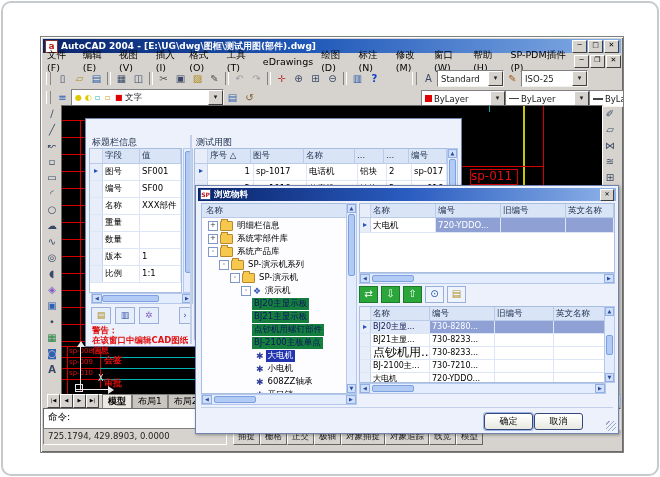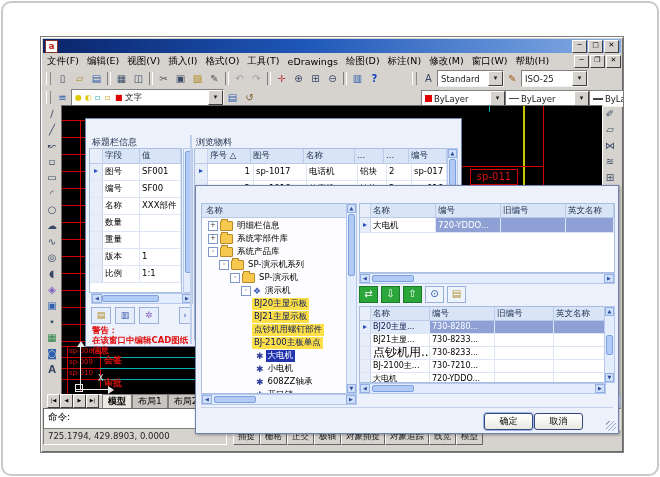--- a/index.html
+++ b/index.html
@@ -69,57 +69,59 @@
   
   .treewrap{position:absolute;background:#fdfdff;border:1px solid #a8bede;overflow:hidden}
   .thead{height:13px;background:#d9e4f6;border-bottom:1px solid #b9cbe8;font-size:8.5px;line-height:13px;padding-left:4px;color:#203050}
   .ti{position:absolute;height:13px;display:flex;align-items:center;white-space:nowrap;font-size:8.5px}
   .pbox{width:8px;height:8px;border:1px solid #8098c8;background:#fff;font-size:7px;line-height:7px;text-align:center;color:#333;margin-right:2px;flex:0 0 auto}
   .fold{width:11px;height:8px;background:#f6c84e;border:1px solid #b8882a;border-radius:1px;margin-right:2px;flex:0 0 auto;position:relative}
   .fold:before{content:"";position:absolute;left:0;top:-3px;width:5px;height:2px;background:#f6c84e;border:1px solid #b8882a;border-bottom:none}
   .pico{color:#303c9a;font-size:9px;margin-right:2px;flex:0 0 auto}
   .mico{color:#3858b8;font-size:9px;margin-right:2px;flex:0 0 auto}
   .tl{padding:0 2px}
-  .tl.hl{background:#fde047;color:#0a1560}
+  .tl.hl{background:#15803d;color:#0a1560}
   .tl.sel{background:#2335ae;color:#fff}
   .gbtn{width:17px;height:15px;border:1px solid #9ab0da;background:#eef4fd;font-size:10px;line-height:14px;text-align:center}
   .gbtn.g{background:#2aa63a;color:#fff;border-color:#1a7a28}
   .xpb{background:linear-gradient(#ffffff,#e9e9e2);border:1px solid #33477a;border-radius:3px;font-size:9px;line-height:14px;text-align:center;color:#000}
   .gripr{position:absolute;width:10px;height:10px;background:
      repeating-linear-gradient(135deg,transparent 0 2px,#9aa8c8 2px 3px)}
 </style>
 </head>
 <body>
 
 <div class="frame" data-name="screenshot-frame"></div>
 
 <div id="win" class="a" data-name="autocad-window">
 
   <div class="tbar a" style="left:2px;top:2px;right:2px;height:14px" data-name="title-bar">
     <span class="appico" data-name="app-icon">a</span>
+    <span data-name="window-title">AutoCAD 2004 - [E:\UG\dwg\图框\测试用图(部件).dwg]</span>
     <span class="caps">
       <span class="cap" data-name="minimize-button">─</span>
       <span class="cap" data-name="maximize-button">□</span>
       <span class="cap" data-name="close-button">✕</span>
     </span>
   </div>
 
   <div class="menu a" style="left:2px;top:17px;right:2px;height:14px" data-name="menu-bar">
     <span class="mi" data-name="menu-file">文件(F)</span>
     <span class="mi" data-name="menu-edit">编辑(E)</span>
     <span class="mi" data-name="menu-view">视图(V)</span>
     <span class="mi" data-name="menu-insert">插入(I)</span>
     <span class="mi" data-name="menu-format">格式(O)</span>
     <span class="mi" data-name="menu-tools">工具(T)</span>
     <span class="mi" data-name="menu-edrawings">eDrawings</span>
     <span class="mi" data-name="menu-draw">绘图(D)</span>
     <span class="mi" data-name="menu-dimension">标注(N)</span>
     <span class="mi" data-name="menu-modify">修改(M)</span>
     <span class="mi" data-name="menu-window">窗口(W)</span>
     <span class="mi" data-name="menu-help">帮助(H)</span>
+    <span class="mi" data-name="menu-sp-pdm">SP-PDM插件(P)</span>
     <span class="caps">
       <span class="cap" data-name="mdi-minimize-button">─</span>
       <span class="cap" data-name="mdi-restore-button">❐</span>
       <span class="cap" data-name="mdi-close-button">✕</span>
     </span>
   </div>
 
   <div class="tb a" style="left:2px;top:32px;right:2px;height:19px" data-name="standard-toolbar">
     <span class="grip" data-name="toolbar-gripper"></span>
     <span class="ic" data-name="new-icon">▯</span>
@@ -244,21 +246,21 @@
     <div class="a" style="left:46px;top:280px;width:0;height:0;border-top:4px solid transparent;border-bottom:4px solid transparent;border-left:6px solid #e8e8e8" data-name="ucs-x-arrow"></div>
     <div class="a" style="left:13px;top:278px;width:6px;height:6px;border:1px solid #e8e8e8" data-name="ucs-origin-box"></div>
     <span class="a" style="left:36px;top:268px;color:#e8e8e8;font-size:8px" data-name="ucs-x-label">X</span>
 
     <div class="vl yel" style="left:461px;top:0;width:2px;height:86px" data-name="drawing-line-yellow"></div>
     <div class="vl red" style="left:481px;top:0;width:1px;height:86px" data-name="drawing-line-red"></div>
     <div class="vl cyan" style="left:427px;top:0;width:1px;height:6px" data-name="drawing-line-cyan"></div>
     <div class="hl red" style="left:395px;top:60px;width:86px;height:1px" data-name="drawing-line-red"></div>
     <div class="hl red" style="left:395px;top:84px;width:86px;height:1px" data-name="drawing-line-red"></div>
     <div class="vl red" style="left:395px;top:60px;width:1px;height:25px" data-name="drawing-line-red"></div>
-    <div class="a" style="left:408px;top:63px;width:46px;height:14px;border:1px solid #d40000;color:#e01010;font-size:10px;line-height:13px;text-align:center" data-name="sp011-label">sp-011</div>
+    <div class="a" style="left:408px;top:63px;width:46px;height:14px;border:1px solid #d40000;color:#e01010;font-size:12px;line-height:13px;text-align:left" data-name="sp011-label">sp-011</div>
   </div>
 
   <div class="a tb" style="left:2px;top:356px;right:2px;height:15px" data-name="layout-tab-bar">
     <span style="width:4px"></span>
     <span class="tabbtn" data-name="tab-first-icon">|◀</span>
     <span class="tabbtn" data-name="tab-prev-icon">◀</span>
     <span class="tabbtn" data-name="tab-next-icon">▶</span>
     <span class="tabbtn" data-name="tab-last-icon">▶|</span>
     <span style="width:3px"></span>
     <span class="tab on" data-name="tab-model">模型</span>
@@ -305,26 +307,26 @@
         <span class="gc" style="flex:0 0 34px" data-name="cell-field">编号</span>
         <span class="gc" style="flex:1" data-name="cell-value">SF00</span>
       </div>
     <div class="grow" data-name="table-row">
         <span class="mk" data-name="row-marker"></span>
         <span class="gc" style="flex:0 0 34px" data-name="cell-field">名称</span>
         <span class="gc" style="flex:1" data-name="cell-value">XXX部件</span>
       </div>
     <div class="grow" data-name="table-row">
         <span class="mk" data-name="row-marker"></span>
+        <span class="gc" style="flex:0 0 34px" data-name="cell-field">重量</span>
+        <span class="gc" style="flex:1" data-name="cell-value"></span>
+      </div>
+    <div class="grow" data-name="table-row">
+        <span class="mk" data-name="row-marker"></span>
         <span class="gc" style="flex:0 0 34px" data-name="cell-field">数量</span>
-        <span class="gc" style="flex:1" data-name="cell-value"></span>
-      </div>
-    <div class="grow" data-name="table-row">
-        <span class="mk" data-name="row-marker"></span>
-        <span class="gc" style="flex:0 0 34px" data-name="cell-field">重量</span>
         <span class="gc" style="flex:1" data-name="cell-value"></span>
       </div>
     <div class="grow" data-name="table-row">
         <span class="mk" data-name="row-marker"></span>
         <span class="gc" style="flex:0 0 34px" data-name="cell-field">版本</span>
         <span class="gc" style="flex:1" data-name="cell-value">1</span>
       </div>
     <div class="grow" data-name="table-row">
         <span class="mk" data-name="row-marker"></span>
         <span class="gc" style="flex:0 0 34px" data-name="cell-field">比例</span>
@@ -347,21 +349,21 @@
     <span class="db" style="color:#8060c0" data-name="settings-gear-icon">✲</span>
     <span class="db" style="margin-left:auto;width:10px" data-name="more-tools-icon">›</span>
   </div>
   <div class="a" style="left:6px;top:206px;width:100px;color:#e01010;font-size:8.5px;line-height:10px;font-weight:bold" data-name="warning-text">
     <div data-name="warning-line1">警告：</div>
     <div data-name="warning-line2">在该窗口中编辑CAD图纸信息</div>
   </div>
 
   <div class="a" style="left:104px;top:16px;width:2px;height:209px;background:#c2d0ea" data-name="group-splitter"></div>
 
-  <span class="glab" style="left:110px;top:17px" data-name="detail-group-label">浏览物料</span>
+  <span class="glab" style="left:110px;top:17px" data-name="detail-group-label">测试用图</span>
 
   <div class="grid" style="left:108px;top:29px;width:252px;height:190px" data-name="detail-grid">
     <div class="grow h">
       <span class="mk" data-name="row-marker-header"></span>
       <span class="gc" style="flex:0 0 40px" data-name="column-header">序号 △</span>
       <span class="gc" style="flex:0 0 50px" data-name="column-header">图号</span>
       <span class="gc" style="flex:0 0 48px" data-name="column-header">名称</span>
       <span class="gc" style="flex:0 0 26px" data-name="column-header">...</span>
       <span class="gc" style="flex:0 0 22px" data-name="column-header">...</span>
       <span class="gc" style="flex:1" data-name="column-header">编号</span>
@@ -385,20 +387,27 @@
       <span class="gc" style="flex:1" data-name="cell-code">sp-016</span>
     </div>
   </div>
   <div class="sb" style="left:361px;top:29px;width:9px;height:190px" data-name="detail-vscrollbar">
     <span class="ar" style="left:0;top:0;width:7px;height:7px" data-name="scroll-up-icon">▲</span>
     <span class="th" style="left:1px;top:10px;width:5px;height:40px"></span>
   </div>
 </div>
 
 <div class="a dlg" style="left:195px;top:185px;width:422px;height:247px" data-name="browse-material-dialog">
+  <div class="dtb" data-name="dialog-title-bar">
+    <span class="spico" data-name="sp-logo-icon">SP</span>
+    <span data-name="dialog-title">浏览物料</span>
+    <span class="caps">
+      <span class="dcap" data-name="dialog-close-button">✕</span>
+    </span>
+  </div>
 
   <div class="treewrap" style="left:5px;top:17px;width:145px;height:189px" data-name="material-tree">
     <div class="thead" data-name="tree-header">名称</div>
     <div class="ti" style="left:6px;top:15px" data-name="tree-item">
         <span class="pbox" data-name="expand-icon">+</span>
         <span class="fold" data-name="folder-icon"></span>
         <span class="tl" data-name="tree-item-label">明细栏信息</span>
       </div>
     <div class="ti" style="left:6px;top:28px" data-name="tree-item">
         <span class="pbox" data-name="expand-icon">+</span>

